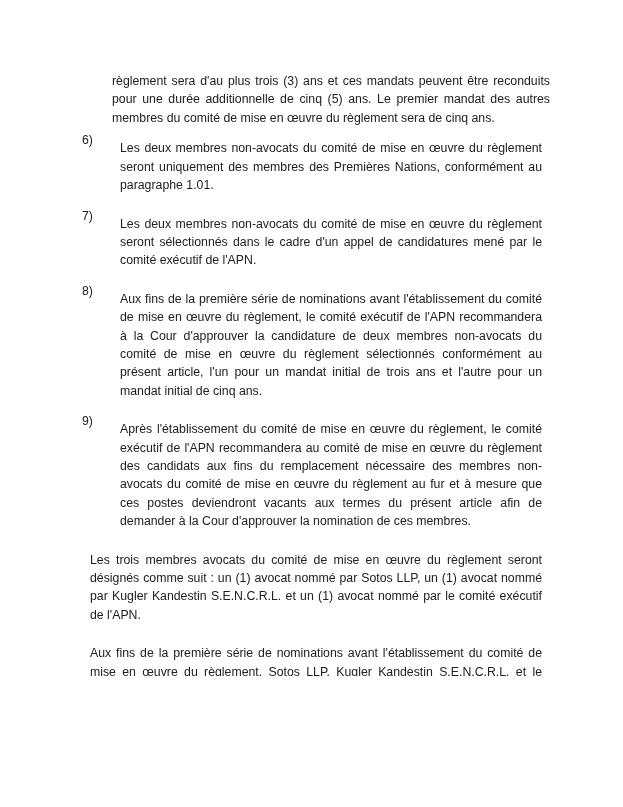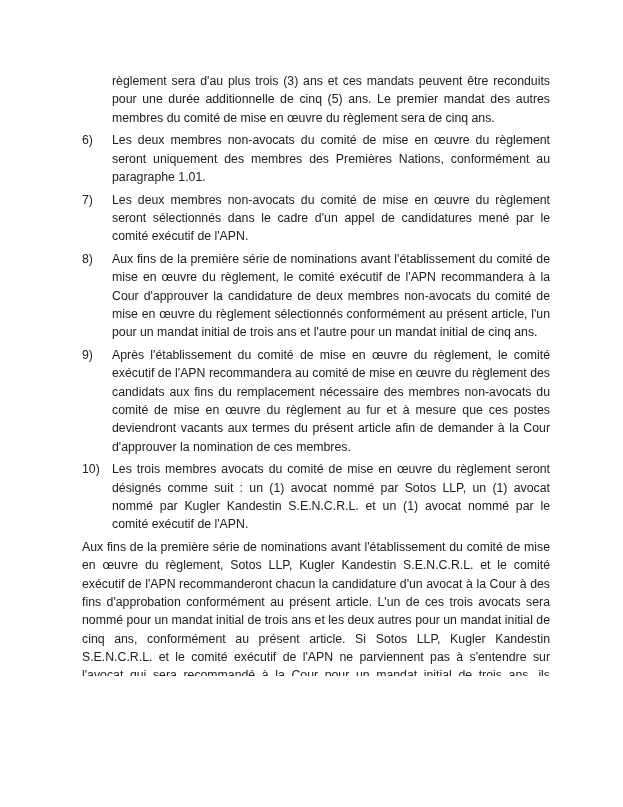--- a/index.html
+++ b/index.html
@@ -33,21 +33,21 @@
     margin: 0 0 4.5px 0;
   }
   .num {
     flex: 0 0 30px;
     width: 30px;
     font-size: 12.3px;
     line-height: 18.3px;
   }
   .item-text {
     flex: 1;
-    margin: 0;
+    margin: 8px;
     text-align: justify;
     font-size: 12.3px;
     line-height: 18.3px;
   }
   .page-number {
     position: absolute;
     left: 82px;
     top: 749px;
     width: 468px;
     text-align: center;
@@ -78,21 +78,20 @@
       <span class="num">8)</span>
       <p class="item-text">Aux fins de la première série de nominations avant l'établissement du comité de mise en œuvre du règlement, le comité exécutif de l'APN recommandera à la Cour d'approuver la candidature de deux membres non-avocats du comité de mise en œuvre du règlement sélectionnés conformément au présent article, l'un pour un mandat initial de trois ans et l'autre pour un mandat initial de cinq ans.</p>
     </div>
 
     <div class="list-item">
       <span class="num">9)</span>
       <p class="item-text">Après l'établissement du comité de mise en œuvre du règlement, le comité exécutif de l'APN recommandera au comité de mise en œuvre du règlement des candidats aux fins du remplacement nécessaire des membres non-avocats du comité de mise en œuvre du règlement au fur et à mesure que ces postes deviendront vacants aux termes du présent article afin de demander à la Cour d'approuver la nomination de ces membres.</p>
     </div>
 
     <div class="list-item">
-      <span class="num">10)</span>
       <p class="item-text">Les trois membres avocats du comité de mise en œuvre du règlement seront désignés comme suit : un (1) avocat nommé par Sotos LLP, un (1) avocat nommé par Kugler Kandestin S.E.N.C.R.L. et un (1) avocat nommé par le comité exécutif de l'APN.</p>
     </div>
 
     <div class="list-item">
       <p class="item-text">Aux fins de la première série de nominations avant l'établissement du comité de mise en œuvre du règlement, Sotos LLP, Kugler Kandestin S.E.N.C.R.L. et le comité exécutif de l'APN recommanderont chacun la candidature d'un avocat à la Cour à des fins d'approbation conformément au présent article. L'un de ces trois avocats sera nommé pour un mandat initial de trois ans et les deux autres pour un mandat initial de cinq ans, conformément au présent article. Si Sotos LLP, Kugler Kandestin S.E.N.C.R.L. et le comité exécutif de l'APN ne parviennent pas à s'entendre sur l'avocat qui sera recommandé à la Cour pour un mandat initial de trois ans, ils demanderont à la Cour de choisir n'importe lequel des trois avocats recommandés pour un mandat de trois ans, à l'entière discrétion de la Cour.</p>
     </div>
 
   </div>
 
   <div class="page-number">85</div>

